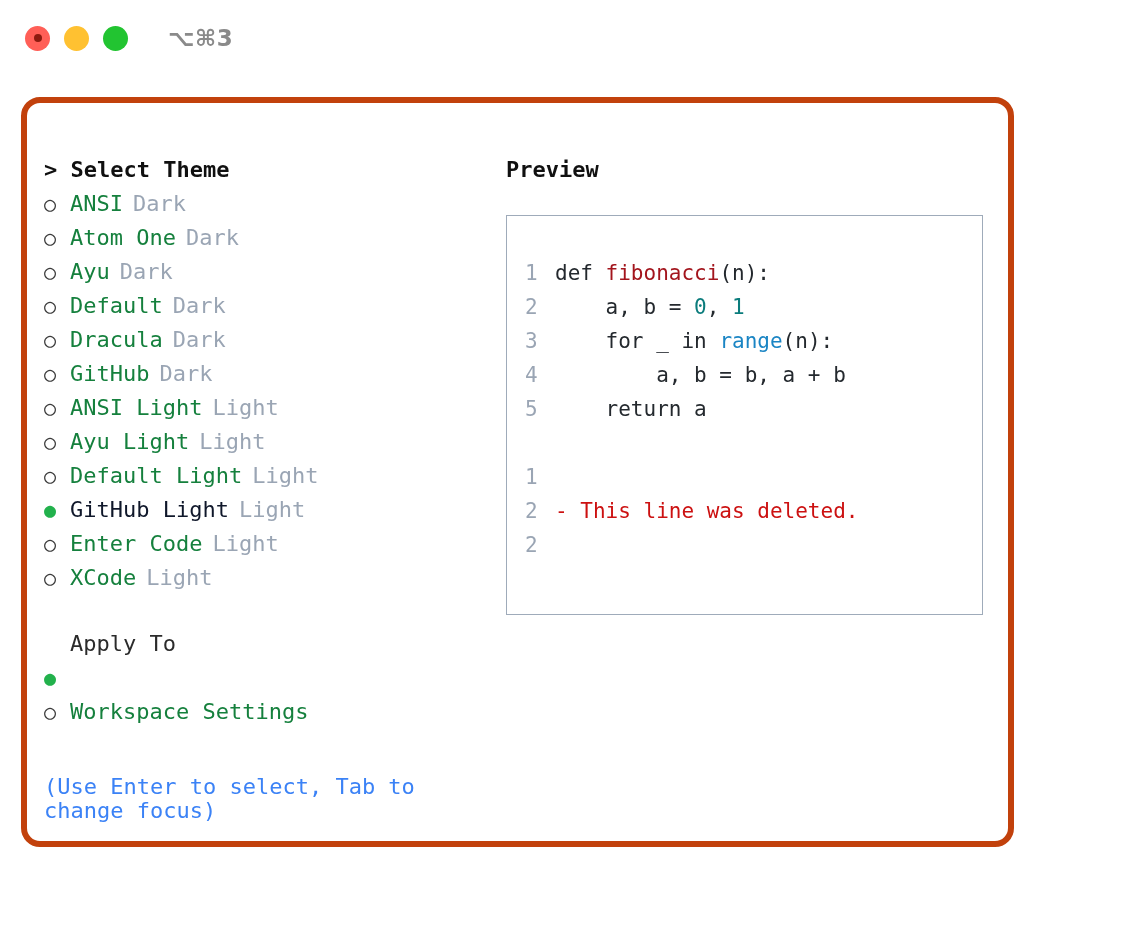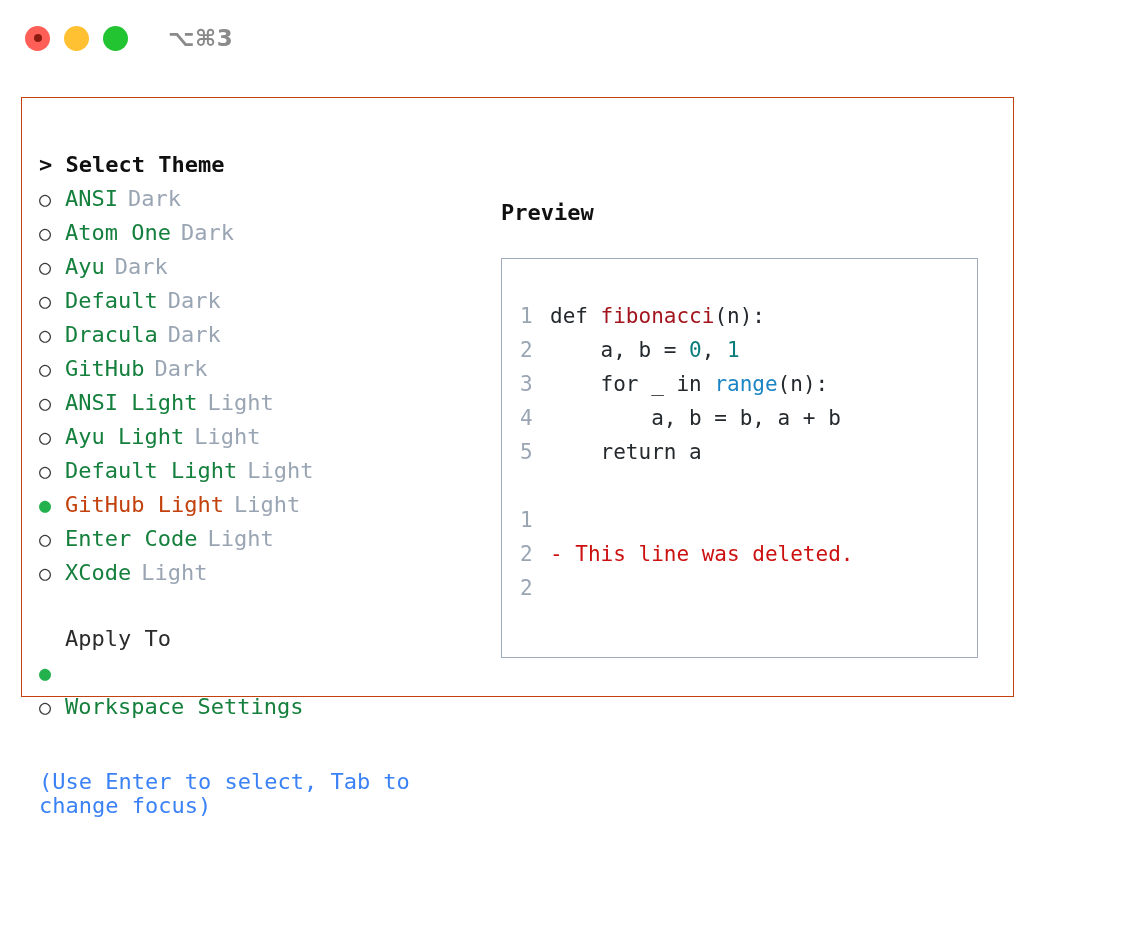--- a/index.html
+++ b/index.html
@@ -66,23 +66,23 @@
     letter-spacing: 0.5px;
     font-family: "DejaVu Sans", "Liberation Sans", sans-serif;
   }
 
   
   .panel {
     position: absolute;
     left: 21px;
     top: 97px;
     width: 993px;
-    height: 600px;
-    border: 1px solid #c2410c;
-    border-radius: 0;
+    height: 750px;
+    border: 6px solid #c2410c;
+    border-radius: 19px;
     box-sizing: border-box;
   }
 
   .panel-inner {
     position: relative;
     width: 100%;
     height: 100%;
   }
 
   
@@ -111,21 +111,21 @@
   .marker {
     width: 26px;
     flex: 0 0 26px;
     color: #3a3a3a;
     font-size: 20px;
   }
   .marker.sel { color: #22b14c; }
   .marker.blank { color: transparent; }
 
   .label       { color: #15803d; }
-  .label.sel   { color: #c2410c; }
+  .label.sel   { color: #0f172a; }
   .tag         { color: #9aa5b4; margin-left: 10px; }
 
   .section-head {
     color: #2b2b2b;
     font-size: 22px;
     line-height: 34px;
   }
 
   .spacer-lg { height: 32px; }
 
@@ -136,21 +136,20 @@
     color: #3b82f6;
     width: 400px;
   }
 
   
   .right-col {
     position: absolute;
     left: 479px;
     top: 50px;
     width: 490px;
-    margin-top: 48px;
   }
   .preview-title {
     font-size: 22px;
     font-weight: bold;
     color: #101010;
     line-height: 34px;
   }
   .preview-box {
     margin-top: 28px;
     width: 477px;

